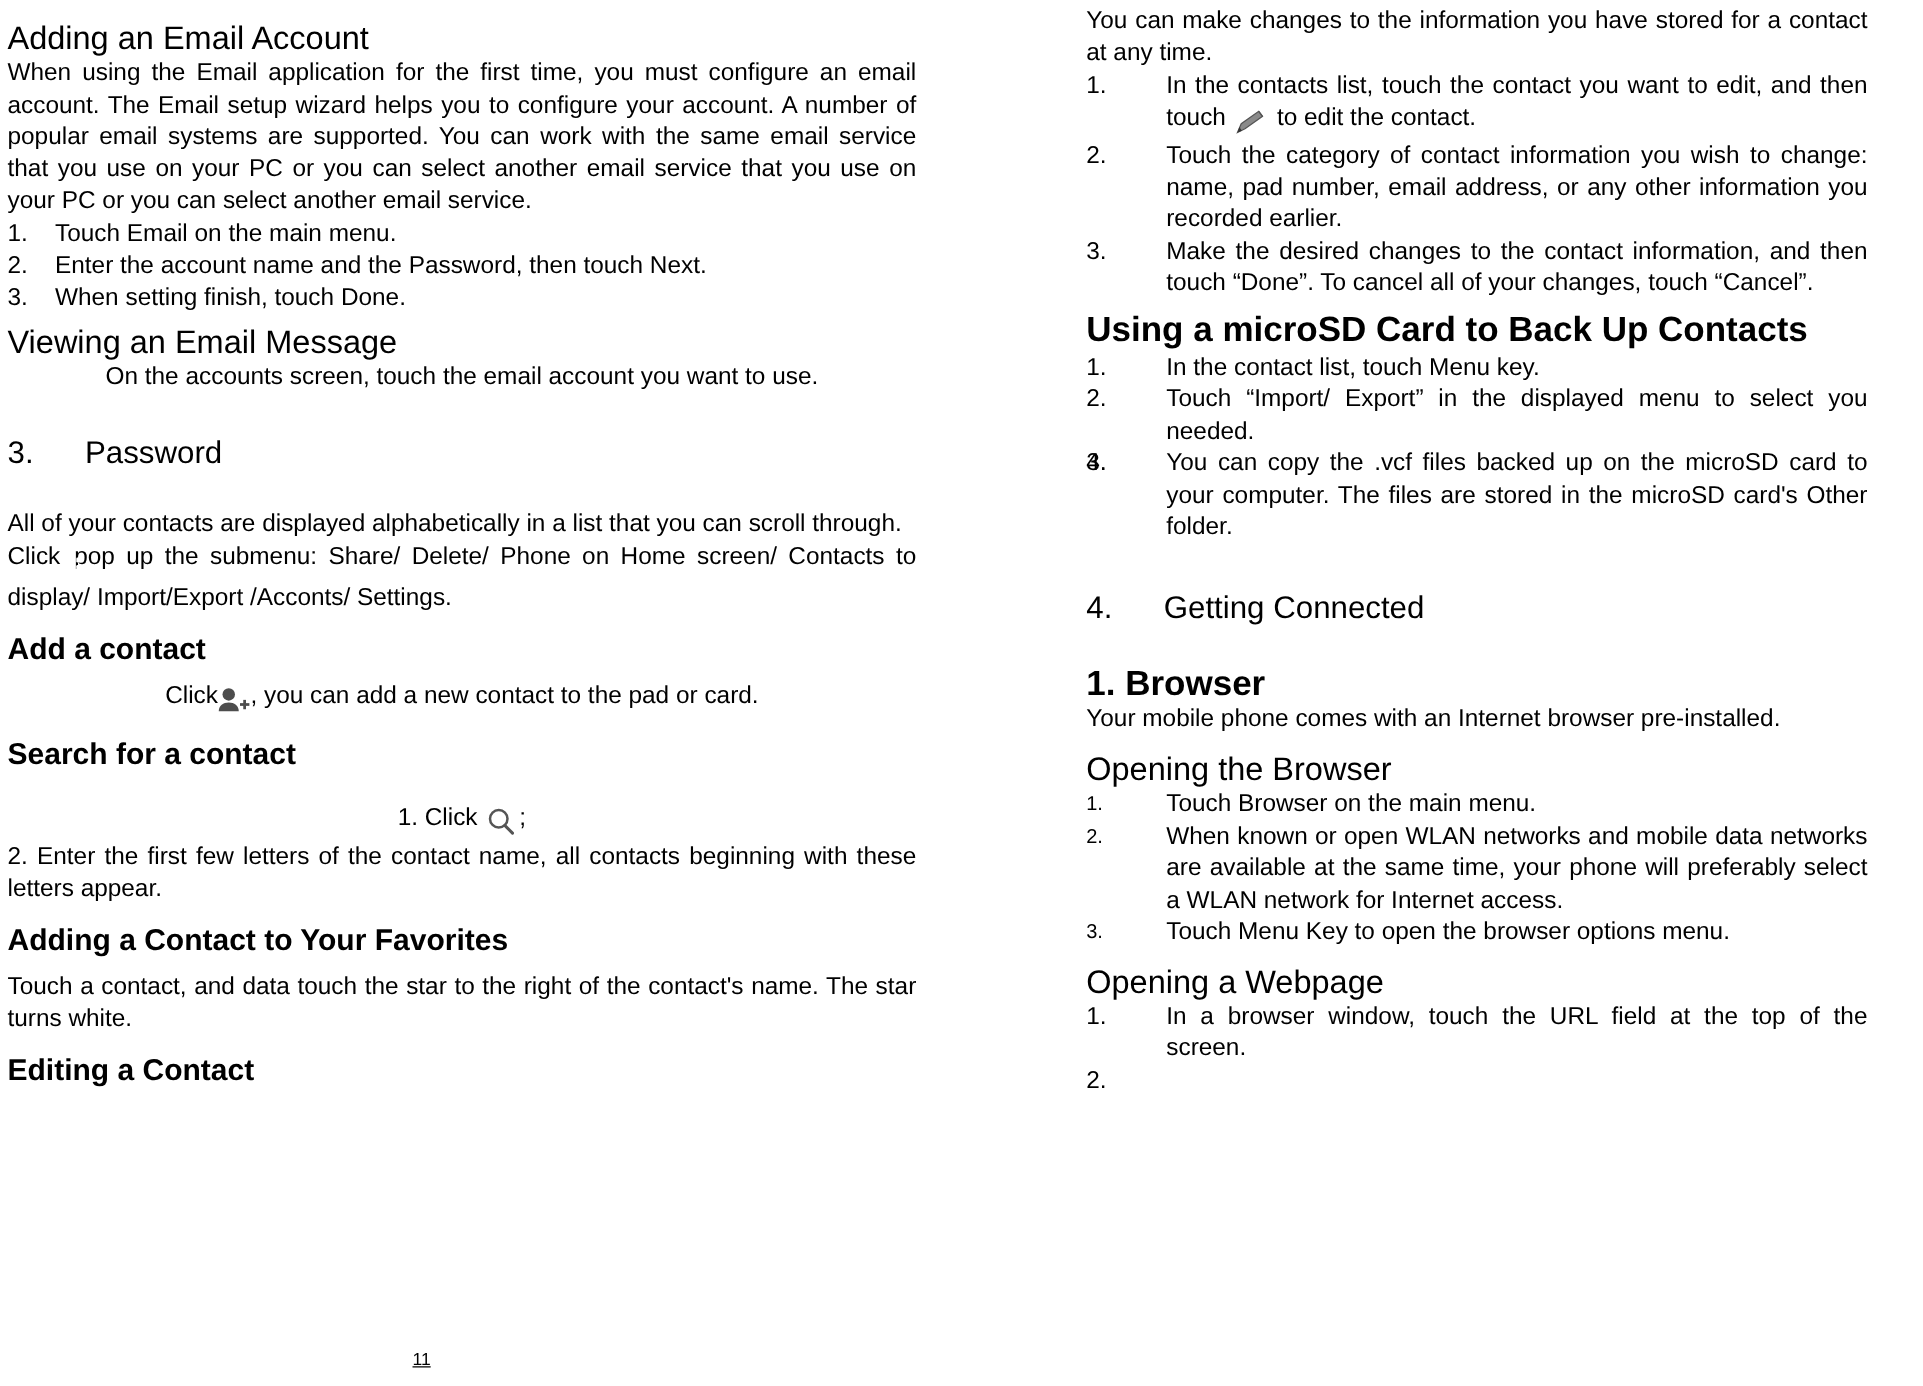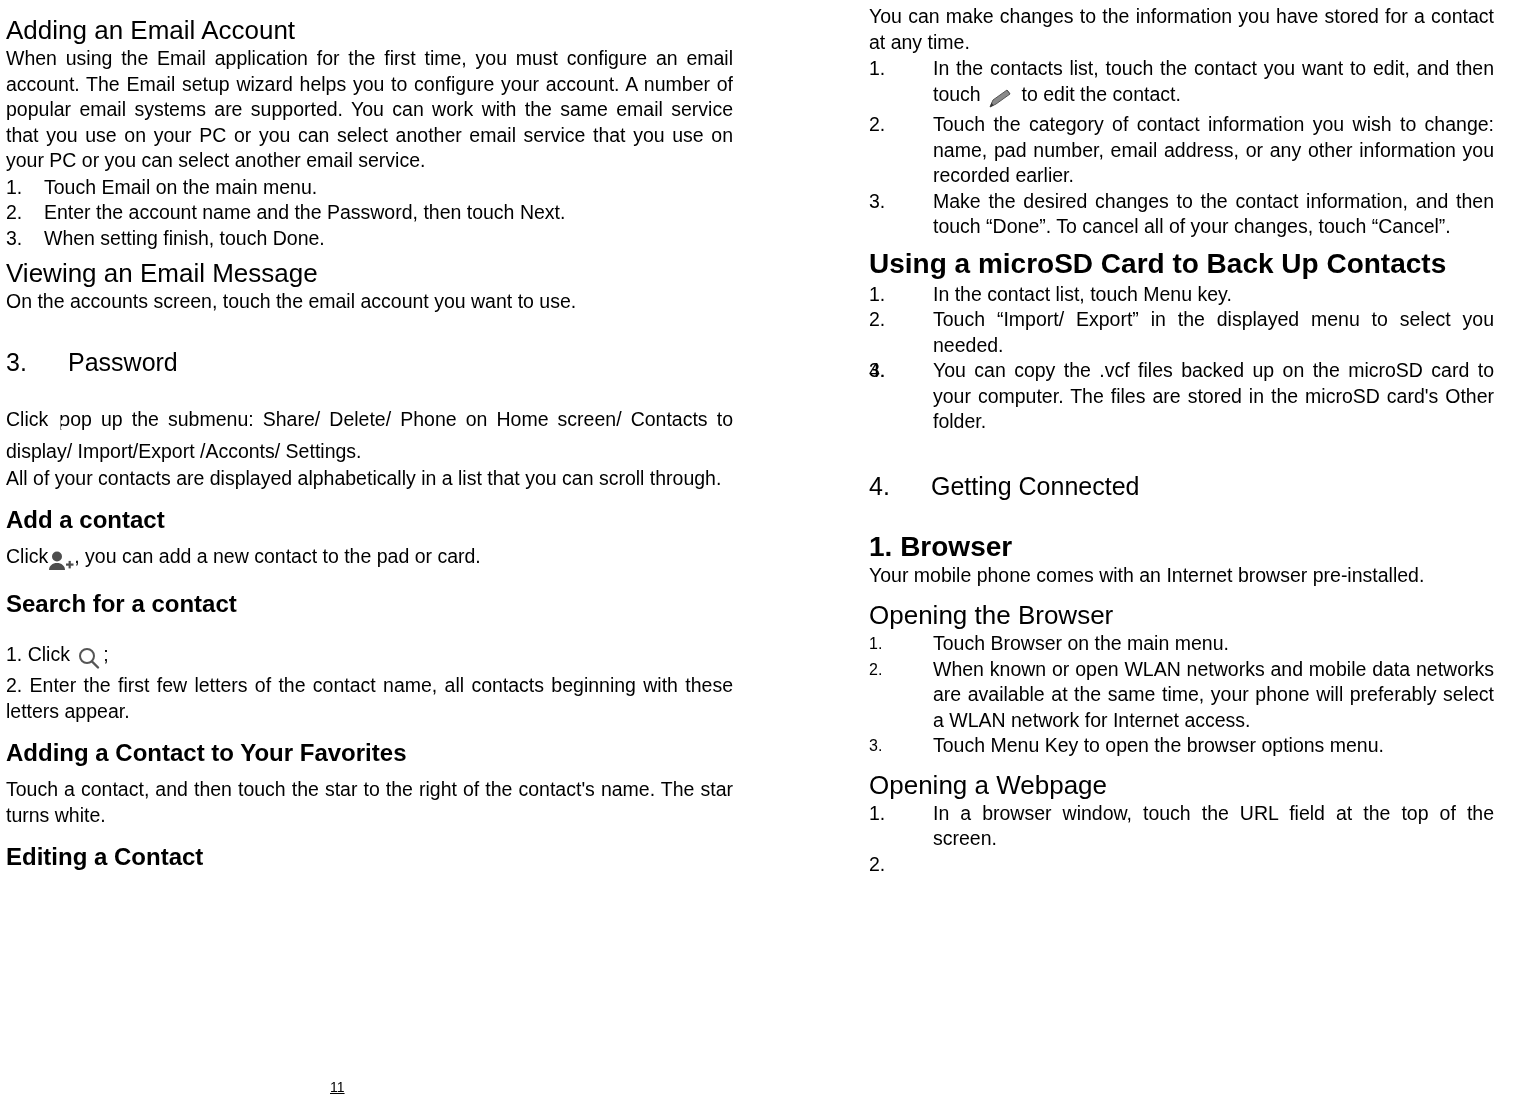--- a/index.html
+++ b/index.html
@@ -32,21 +32,21 @@
     padding: 0;
   }
 
   .para {
     font-size: 19.5px;
     line-height: 25.5px;
     text-align: justify;
     text-justify: inter-word;
     margin-bottom: 1px;
   }
-  .para-left { text-align: left; }
+  .para-left { text-align: center; }
 
   .head-plain {
     font-size: 26px;
     line-height: 28px;
     font-weight: normal;
     margin-top: 2px;
     margin-bottom: 2px;
   }
   .head-bold {
     font-size: 24px;
@@ -164,26 +164,26 @@
     <div class="sp6"></div>
 
     <h2 class="head-plain">Viewing an Email Message</h2>
 
     <p class="para para-left">On the accounts screen, touch the email account you want to use.</p>
 
     <h1 class="chapter">
       <span class="num">3.</span><span>Password</span>
     </h1>
 
+    <p class="para">All of your contacts are displayed alphabetically in a list that you can scroll through.</p>
+
     <p class="para">
       <span>Click</span><span class="icon-submenu"><i></i><i></i><i></i><i></i><i></i><i></i></span>
       <span>pop up the submenu: Share/ Delete/ Phone on Home screen/ Contacts to display/ Import/Export /Acconts/ Settings.</span>
     </p>
-
-    <p class="para">All of your contacts are displayed alphabetically in a list that you can scroll through.</p>
 
     <h3 class="head-bold">Add a contact</h3>
 
     <p class="para para-left">
       <span>Click</span><span class="inline-icon">
         <svg class="icon-addcontact" viewBox="0 0 26 22" xmlns="http://www.w3.org/2000/svg">
           <circle cx="9" cy="6.5" r="5" fill="#4d4d4d"></circle>
           <path d="M1 20c0-4.3 3.6-7 8-7s8 2.7 8 7z" fill="#4d4d4d"></path>
           <rect x="18" y="13.5" width="7.5" height="2.2" fill="#4d4d4d"></rect>
           <rect x="20.6" y="10.9" width="2.2" height="7.5" fill="#4d4d4d"></rect>
@@ -202,21 +202,21 @@
           <circle cx="12" cy="10" r="7" fill="none" stroke="#555555" stroke-width="2"></circle>
           <line x1="17" y1="15.5" x2="23" y2="21.5" stroke="#555555" stroke-width="2.4" stroke-linecap="round"></line>
         </svg>
       </span><span>;</span>
     </p>
 
     <p class="para">2. Enter the first few letters of the contact name, all contacts beginning with these letters appear.</p>
 
     <h3 class="head-bold">Adding a Contact to Your Favorites</h3>
 
-    <p class="para">Touch a contact, and then touch the star to the right of the contact's name. The star turns white.</p>
+    <p class="para">Touch a contact, and data touch the star to the right of the contact's name. The star turns white.</p>
 
     <h3 class="head-bold">Editing a Contact</h3>
   </div>
 
   <div class="folio folio-left">11</div>
 </div>
 
 <div class="page page-right">
   <div class="col">
 

